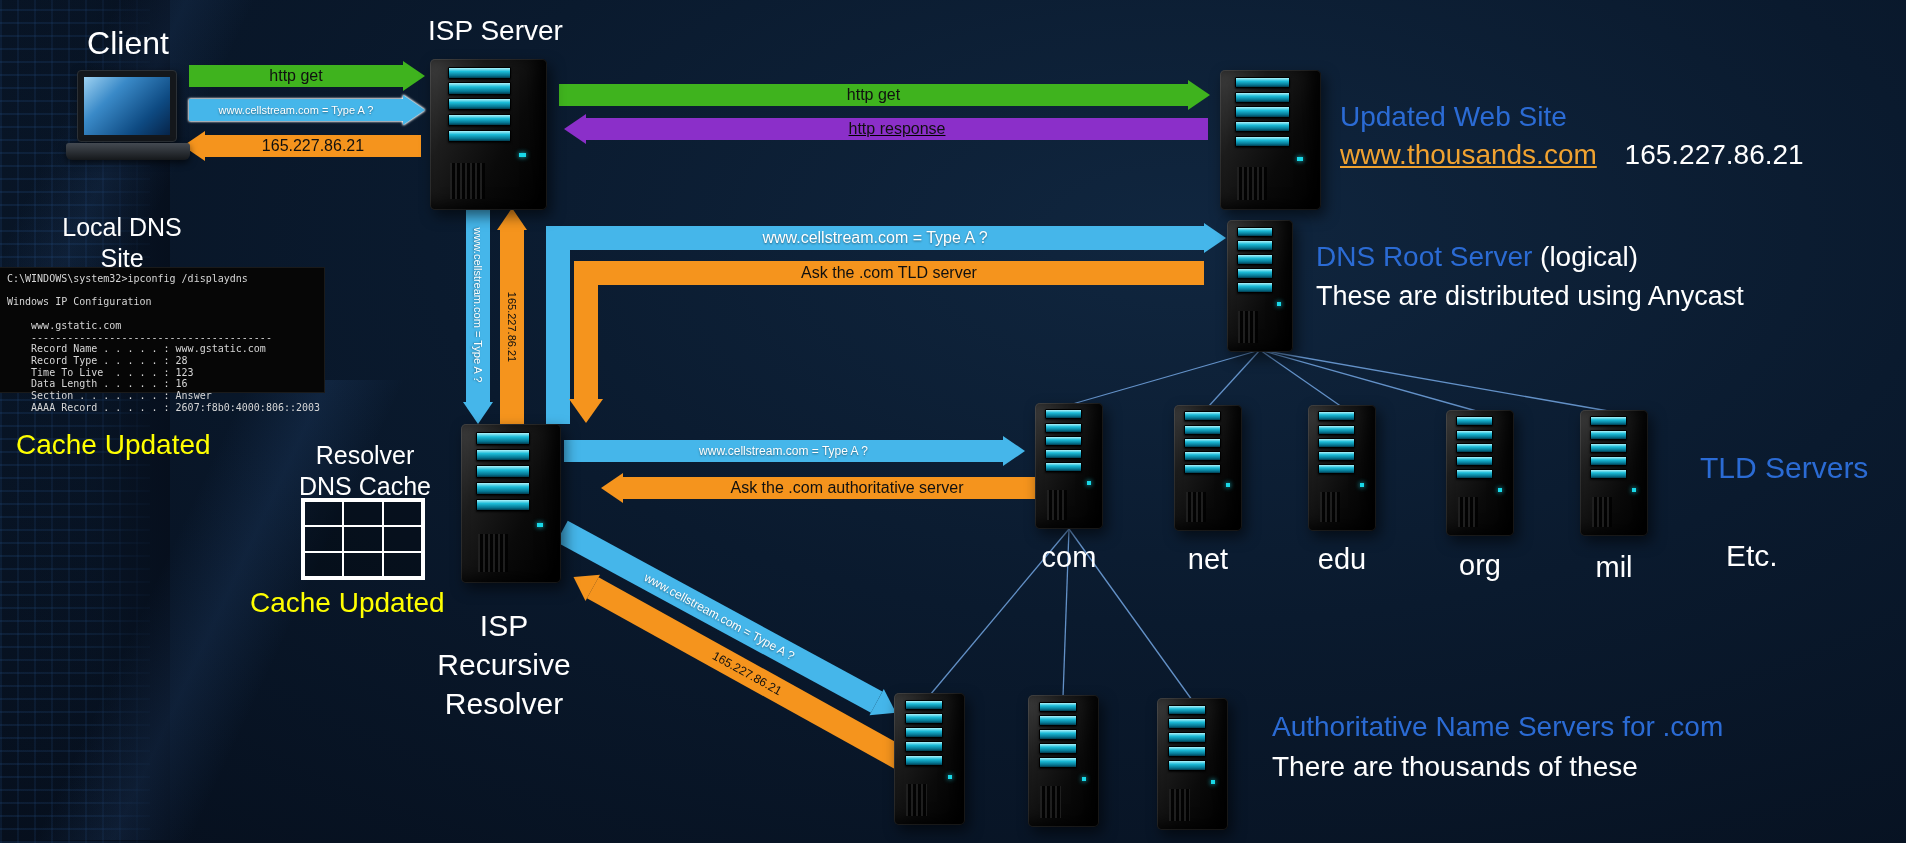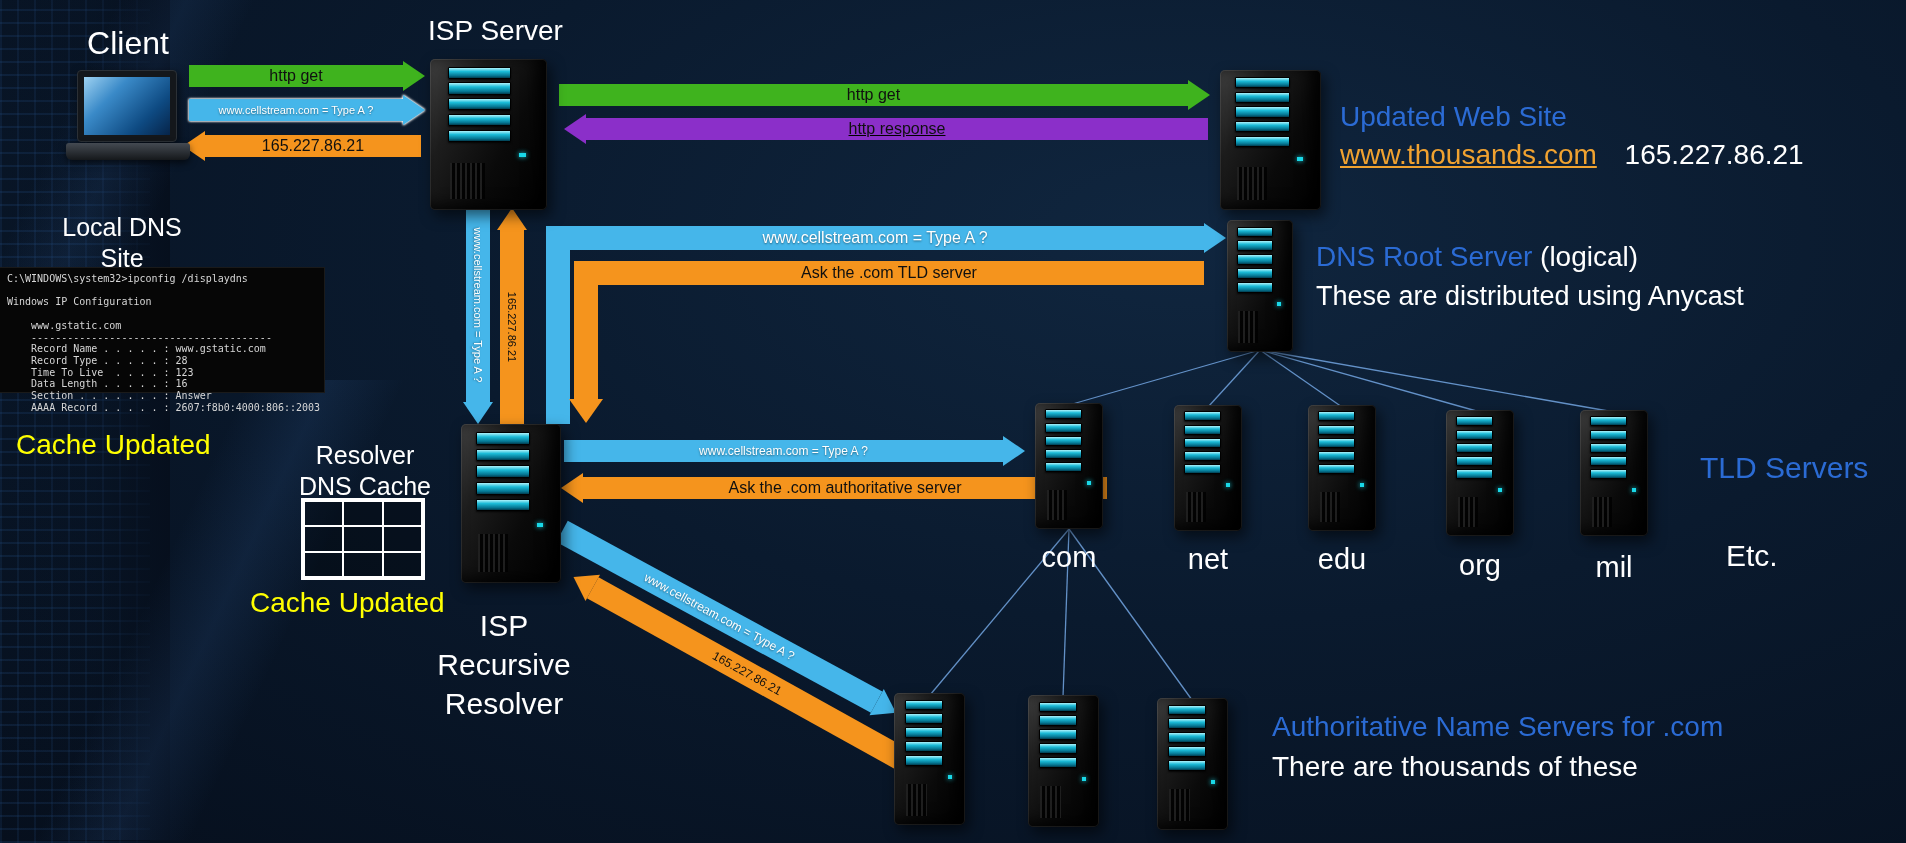--- a/index.html
+++ b/index.html
@@ -158,21 +158,21 @@
     <div class="hrect orange" style="left:574px;top:285px;width:24px;height:114px;"></div>
     <div class="tri d orange" style="left:569px;top:399px;"></div>
   </div>
 
   <div class="arr right blue" style="left:564px;top:440px;width:461px;height:22px;">
     <div class="shaft">
         <span class="albl md light">www.cellstream.com = Type A ?</span>
       </div>
       <div class="head"></div>
   </div>
-  <div class="arr left orange" style="left:561px;top:477px;width:546px;height:22px;">
+  <div class="arr left orange" style="left:561px;top:477px;width:470px;height:22px;padding-left:40px;">
     <div class="head"></div>
       <div class="shaft">
         <span class="albl dark">Ask the .com authoritative server</span>
       </div>
   </div>
 
   <div class="arr right blue" style="left:539px;top:610px;width:380px;height:24px;transform:rotate(28.5deg);">
     <div class="shaft">
         <span class="albl md light">www.cellstream.com = Type A ?</span>
       </div>

